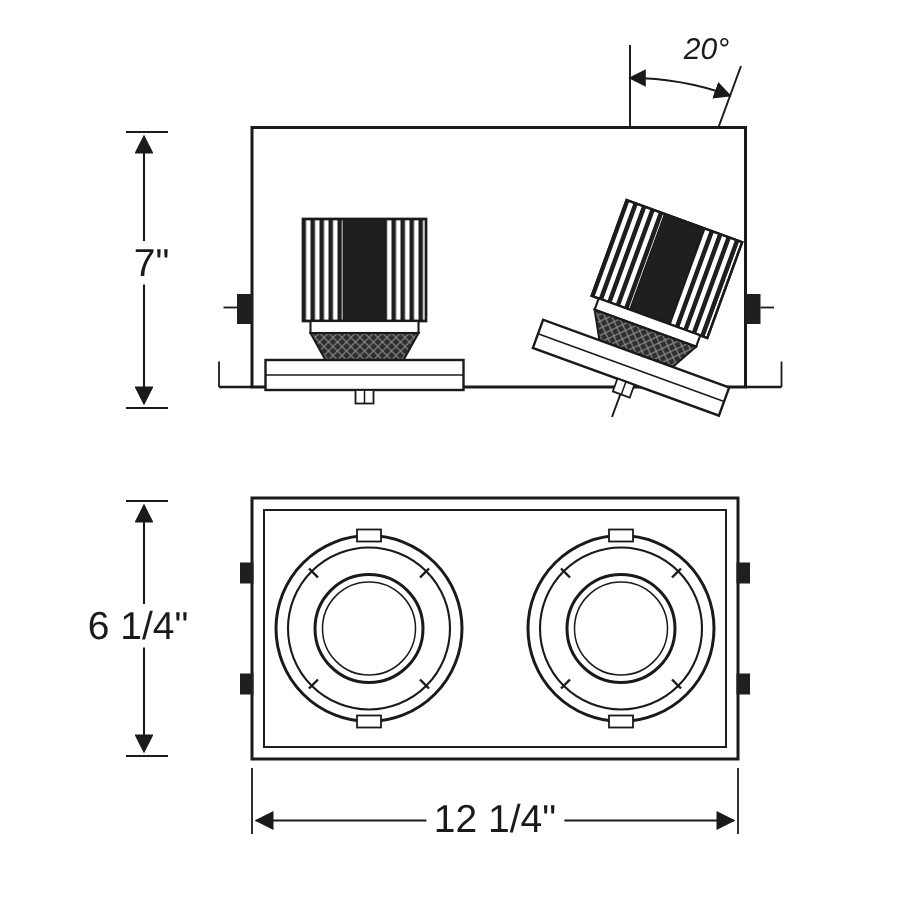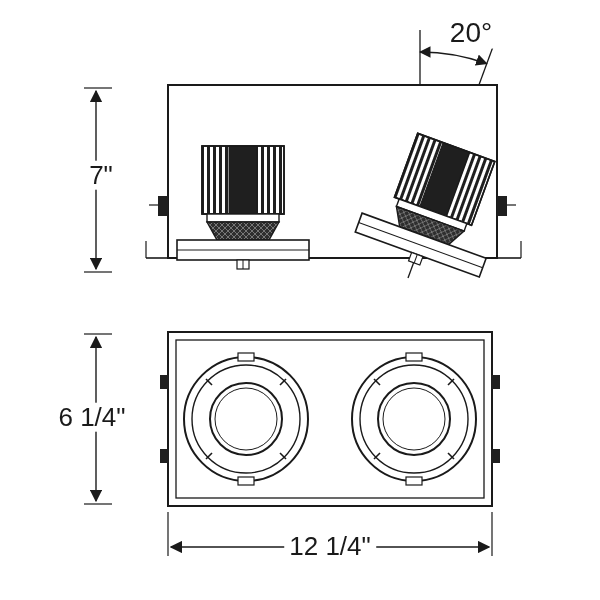--- a/index.html
+++ b/index.html
@@ -14,21 +14,21 @@
   .dim-label{
     position:absolute;
     transform:translate(-50%,-50%);
     background:#fff;
     padding:0 5px;
     font-size:26px;
     color:#1a1a1a;
     white-space:nowrap;
     line-height:1.1;
   }
-  .angle-label{font-size:28px;}
+  .angle-label{font-size:20px;font-style:italic;}
 </style>
 </head>
 <body>
 
 <div class="canvas">
 
   <svg class="drawing" width="600" height="600" viewBox="0 0 600 600">
     <defs>
       <marker id="arrow" viewBox="0 0 10 10" refX="9" refY="5" markerWidth="9" markerHeight="9" orient="auto-start-reverse">
         <path d="M0,0 L10,5 L0,10 z" fill="#1a1a1a"></path>

